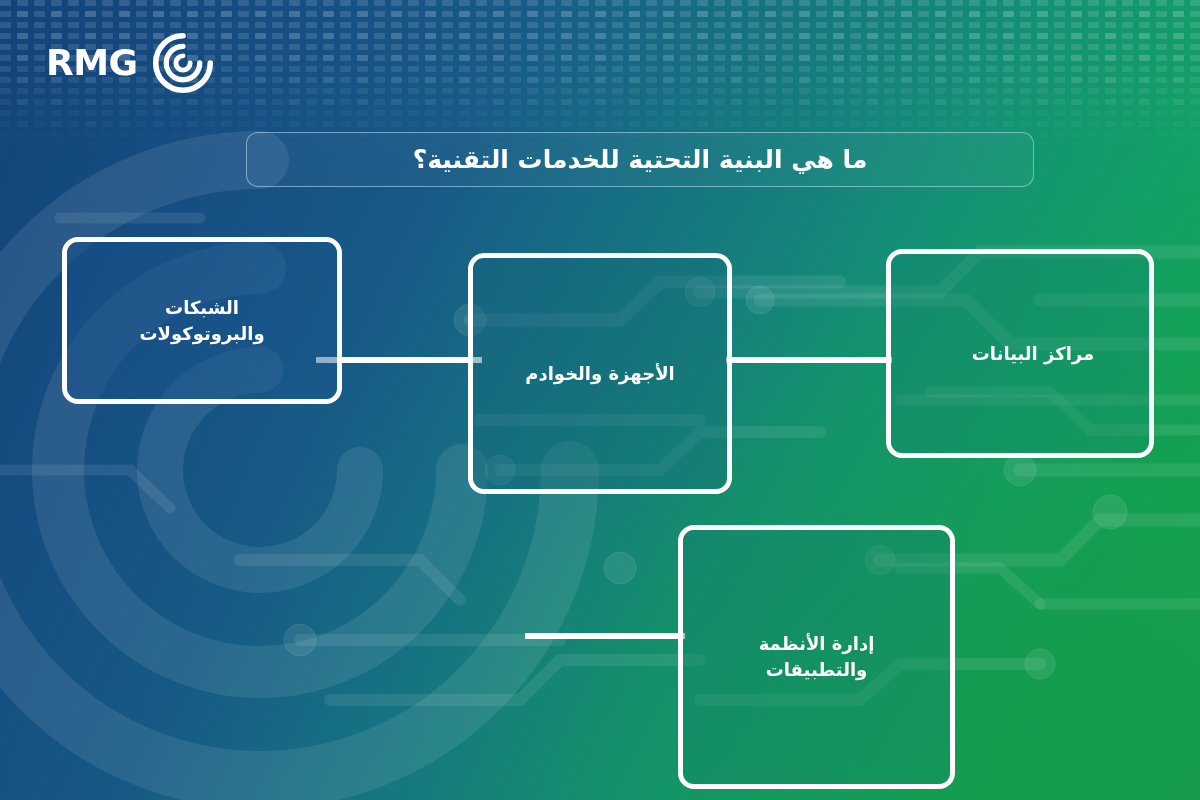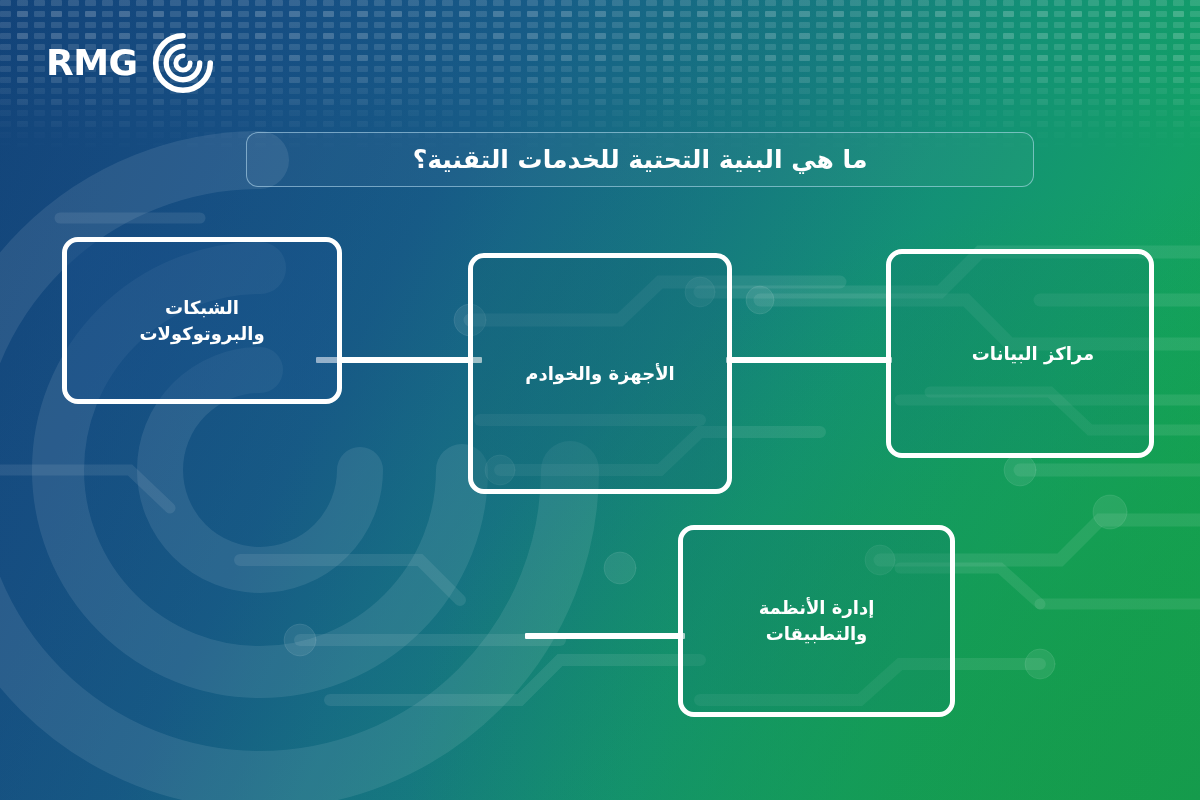--- a/index.html
+++ b/index.html
@@ -269,19 +269,19 @@
     <span class="node-tint"></span>
     <span class="node-label">الأجهزة والخوادم</span>
   </div>
 
   <div class="node n3" style="left:886px; top:249px; width:268px; height:209px;padding-left:26px;">
     <span class="node-tint"></span>
     <span class="node-label">مراكز البيانات</span>
   </div>
 
 
-  <div class="node n5" style="left:678px; top:525px; width:277px; height:192px;">
+  <div class="node n5" style="left:678px; top:525px; width:277px; height:264px;">
     <span class="node-tint"></span>
     <span class="node-label">إدارة الأنظمة
 والتطبيقات</span>
   </div>
 
 </div>
 
 </body></html>

